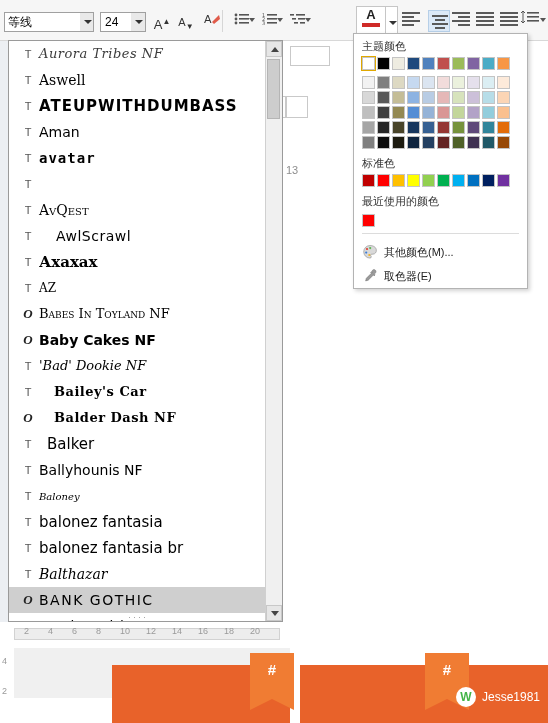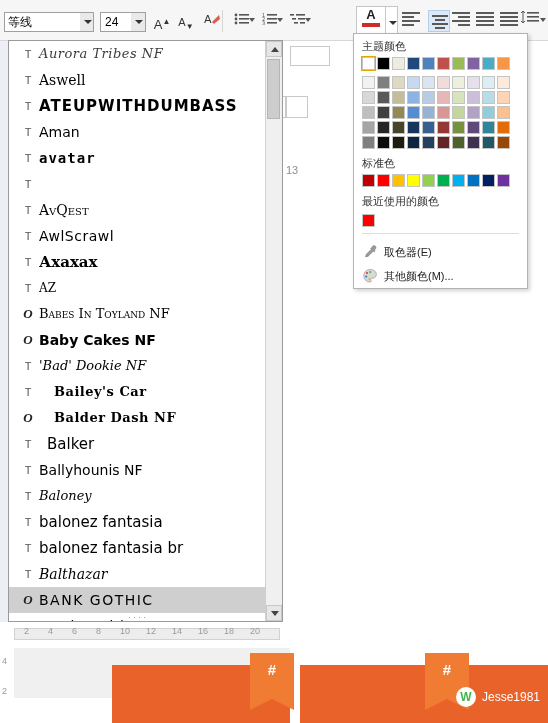--- a/index.html
+++ b/index.html
@@ -106,29 +106,29 @@
   .ficon.o{font-family:"Liberation Serif", serif;font-style:italic;font-weight:bold;font-size:13px;color:#222;}
   .fname{display:inline-block;}
   
   .s-script{font-family:"DejaVu Serif", serif;font-style:italic;font-size:13px;letter-spacing:.5px;color:#3b3b3b;}
   .s-serif{font-family:"DejaVu Serif", serif;font-size:14px;}
   .s-bold-wide{font-family:"DejaVu Sans", sans-serif;font-weight:bold;font-size:15px;letter-spacing:1px;}
   .s-plain{font-family:"DejaVu Sans", sans-serif;font-size:14px;}
   .s-blocky{font-family:"DejaVu Sans Mono", monospace;font-size:14px;font-weight:bold;letter-spacing:1px;}
   .s-hand{font-family:"DejaVu Serif", serif;font-style:italic;font-size:14px;letter-spacing:1.5px;}
   .s-mixed{font-family:"DejaVu Serif", serif;font-size:14px;font-variant:small-caps;}
-  .s-stencil{font-family:"DejaVu Sans", sans-serif;font-size:14px;letter-spacing:.5px;}
+  .s-stencil{font-family:"DejaVu Sans", sans-serif;font-size:14px;letter-spacing:.5px;margin-left:17px;}
   .s-slab{font-family:"DejaVu Serif", serif;font-size:15px;font-weight:bold;}
   .s-tiny{font-family:"DejaVu Serif", serif;font-size:12px;}
   .s-smallcaps{font-family:"DejaVu Serif", serif;font-size:13px;font-variant:small-caps;}
   .s-fatcaps{font-family:"DejaVu Sans", sans-serif;font-size:14px;font-weight:bold;}
   .s-dots{font-family:"DejaVu Serif", serif;font-style:italic;font-size:13px;}
   .s-gothic{font-family:"DejaVu Serif", serif;font-size:13px;font-weight:bold;letter-spacing:.5px;margin-left:15px;}
   .s-round{font-family:"DejaVu Sans", sans-serif;font-size:15px;margin-left:8px;}
-  .s-thin{font-family:"DejaVu Serif", serif;font-size:13px;font-style:italic;}
+  .s-thin{font-family:"DejaVu Serif", serif;font-size:10px;font-style:italic;}
   .s-fantasia{font-family:"DejaVu Sans", sans-serif;font-size:15px;}
   .s-italserif{font-family:"DejaVu Serif", serif;font-style:italic;font-size:14px;}
   .s-bankcaps{font-family:"DejaVu Sans", sans-serif;font-size:14px;letter-spacing:1.5px;}
 
   
   .fl-scroll{
     position:absolute;right:0;top:0;width:16px;height:580px;background:#f0f0f0;border-left:1px solid #d0d0d0;
   }
   .fl-up,.fl-down{
     position:absolute;left:0;width:16px;height:16px;background:#e6e6e6;border:1px solid #c8c8c8;box-sizing:border-box;
@@ -455,36 +455,36 @@
     <div class="cp-rowline">
       <div class="cp-sw" style="background:#ff0000"></div>
     </div>
   </div>
 
   <div class="cp-sep"></div>
 
   <div class="cp-item">
     <span class="cp-ico">
       <svg width="16" height="16" viewBox="0 0 16 16">
-        <path d="M10.5 2.2c.9-.9 2.2-.8 2.9 0 .8.8.8 2-.1 2.9l-1 1 .8.8-1 1-.8-.8-5.1 5.1-2.6.7.7-2.6 5.1-5.1-.8-.8 1-1 .9.8z" fill="#9a9a9a" stroke="#6a6a6a" stroke-width=".5"></path>
-      </svg>
-    </span>
-    <span>取色器(E)</span>
-  </div>
-  <div class="cp-item">
-    <span class="cp-ico">
-      <svg width="16" height="16" viewBox="0 0 16 16">
         <path d="M8 1.5a6.3 6.3 0 1 0 0 12.6c.8 0 1.3-.6 1.3-1.2 0-.4-.2-.7-.4-.9-.2-.3-.3-.5-.3-.8 0-.6.5-1 1.1-1h1.2A3.6 3.6 0 0 0 14.3 6c0-2.5-2.8-4.5-6.3-4.5z" fill="#d9d9d9" stroke="#8a8a8a" stroke-width=".6"></path>
         <circle cx="5" cy="5" r="1.1" fill="#e23b2e"></circle>
         <circle cx="4.2" cy="8.6" r="1.1" fill="#3b7dd8"></circle>
         <circle cx="7.3" cy="11" r="1.1" fill="#f0b323"></circle>
         <circle cx="8.2" cy="4.1" r="1.1" fill="#5ab552"></circle>
       </svg>
     </span>
     <span>其他颜色(M)...</span>
+  </div>
+  <div class="cp-item">
+    <span class="cp-ico">
+      <svg width="16" height="16" viewBox="0 0 16 16">
+        <path d="M10.5 2.2c.9-.9 2.2-.8 2.9 0 .8.8.8 2-.1 2.9l-1 1 .8.8-1 1-.8-.8-5.1 5.1-2.6.7.7-2.6 5.1-5.1-.8-.8 1-1 .9.8z" fill="#9a9a9a" stroke="#6a6a6a" stroke-width=".5"></path>
+      </svg>
+    </span>
+    <span>取色器(E)</span>
   </div>
 </div>
 
 <div class="vruler">
   <span style="top:4px;">6</span>
   <span style="top:34px;">4</span>
   <span style="top:64px;">2</span>
 </div>
 <div class="ruler">
   <div class="bar"></div>

